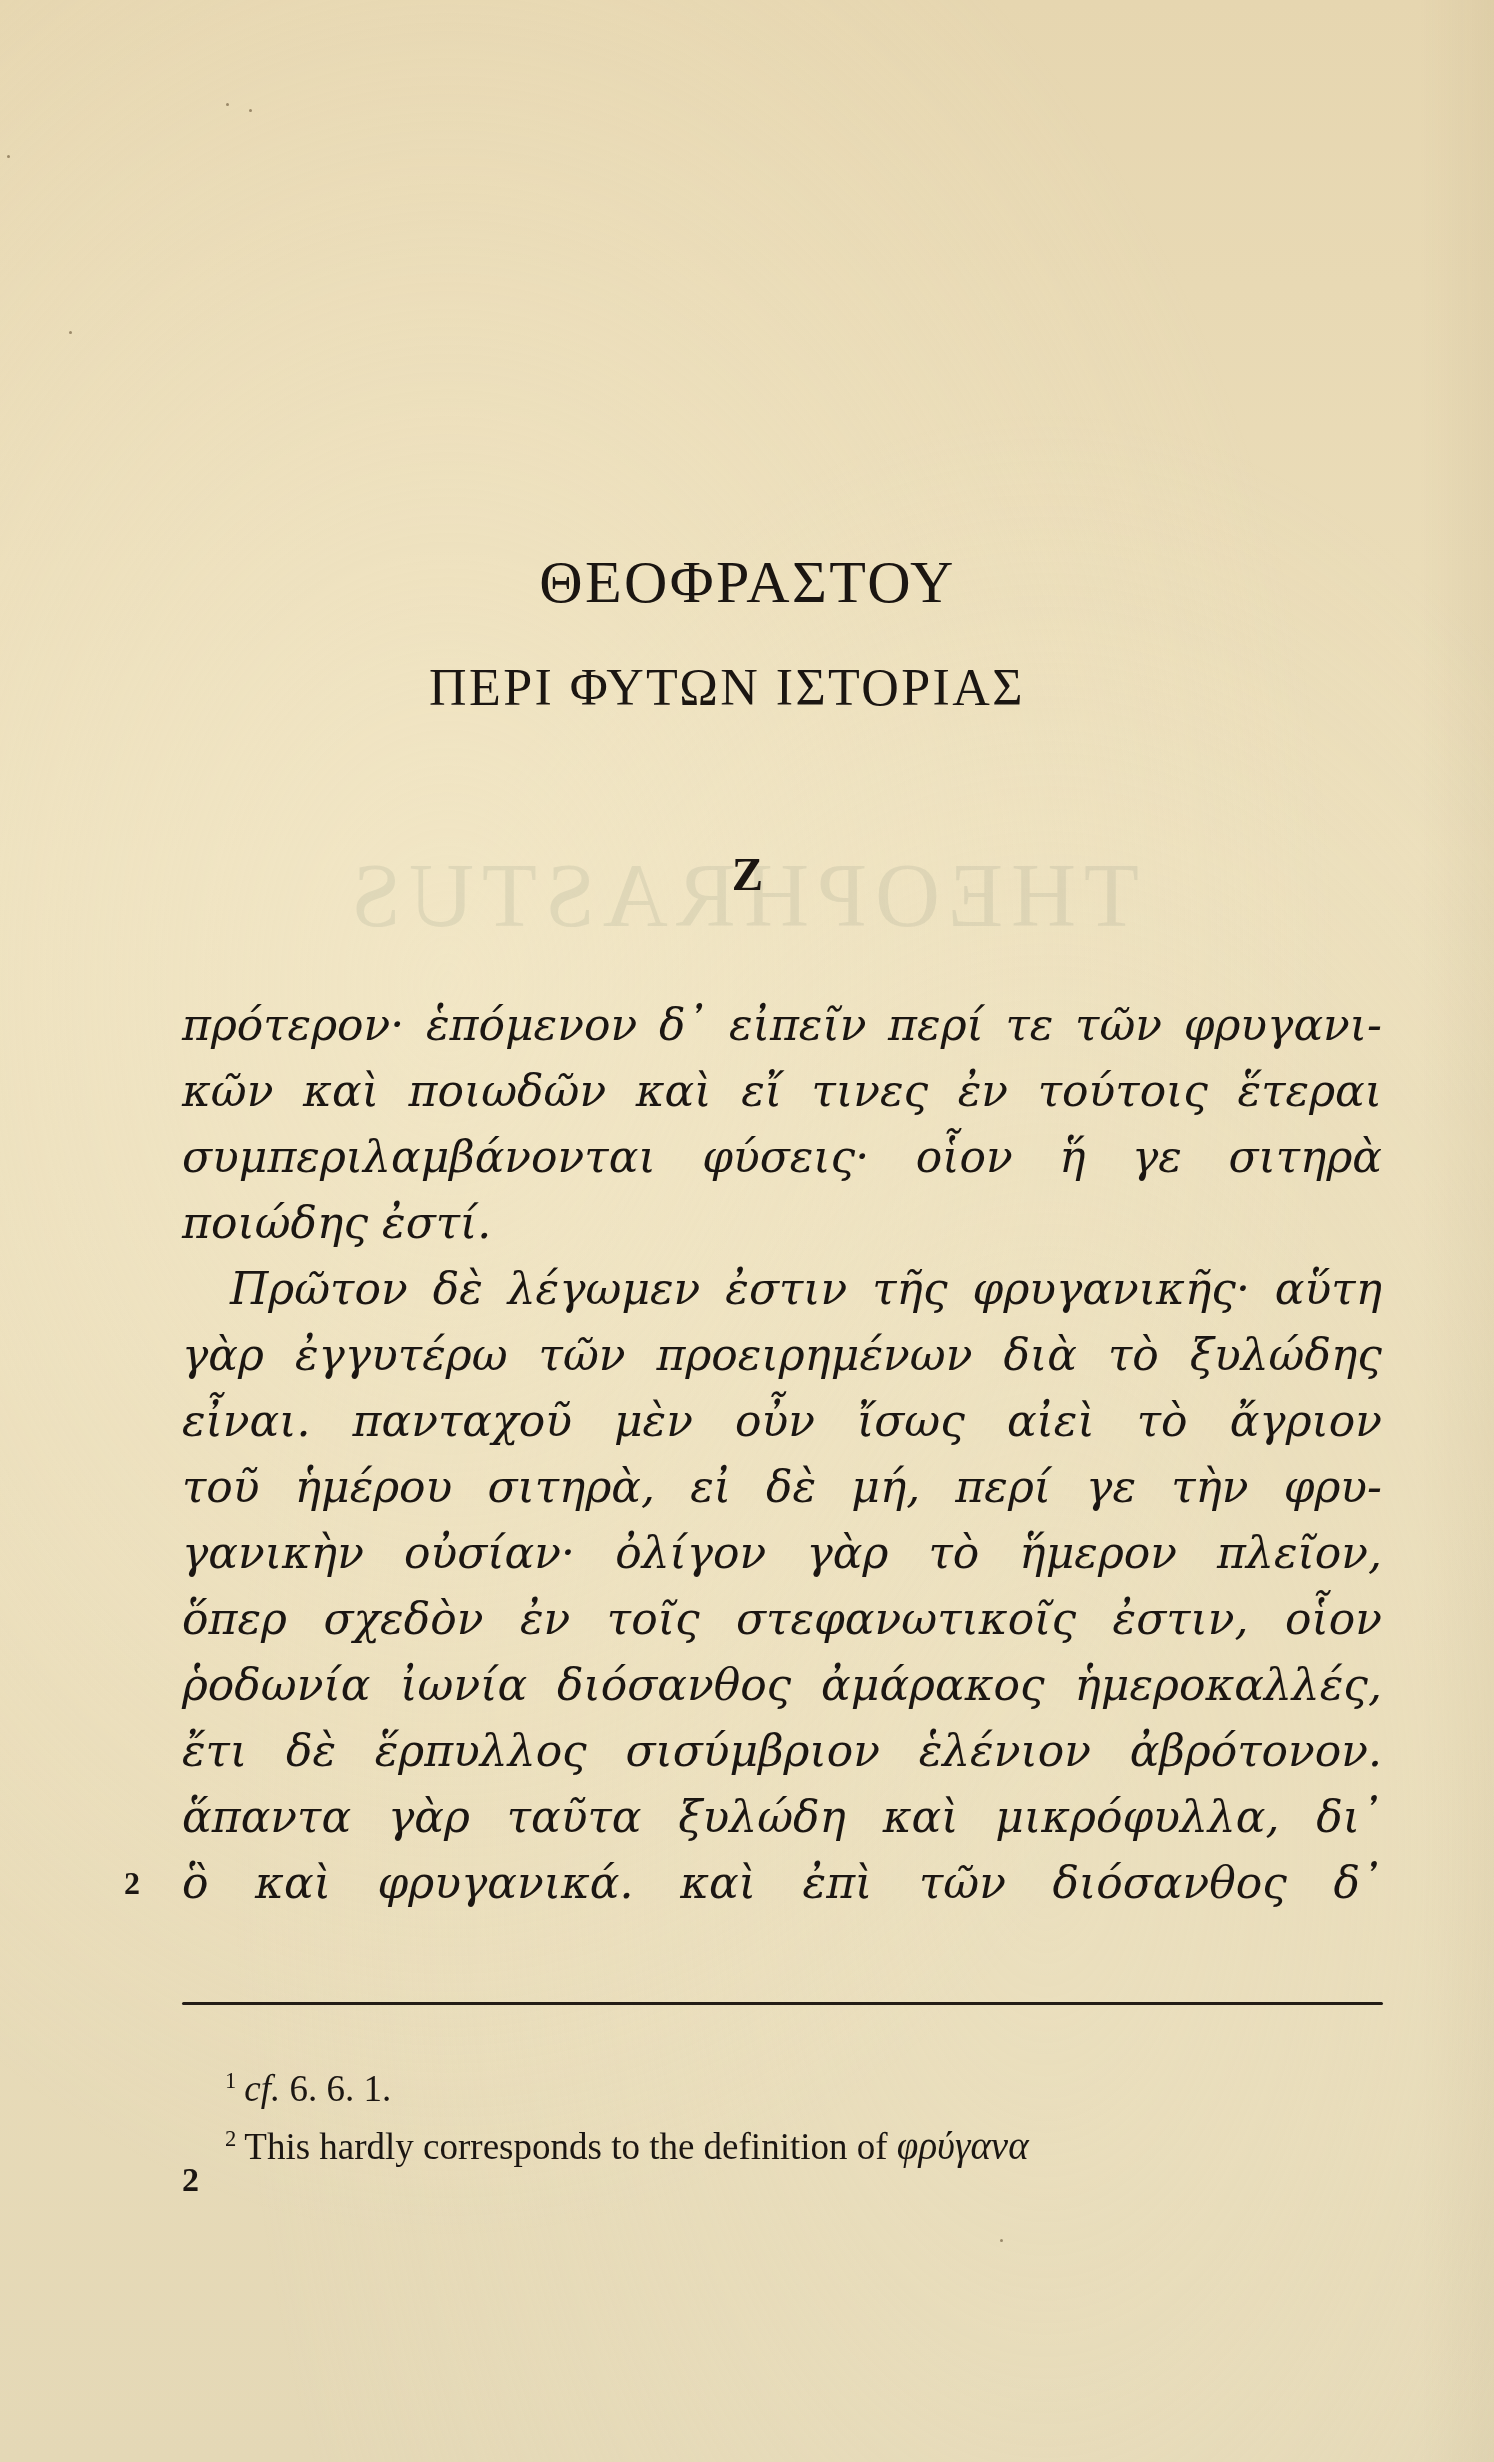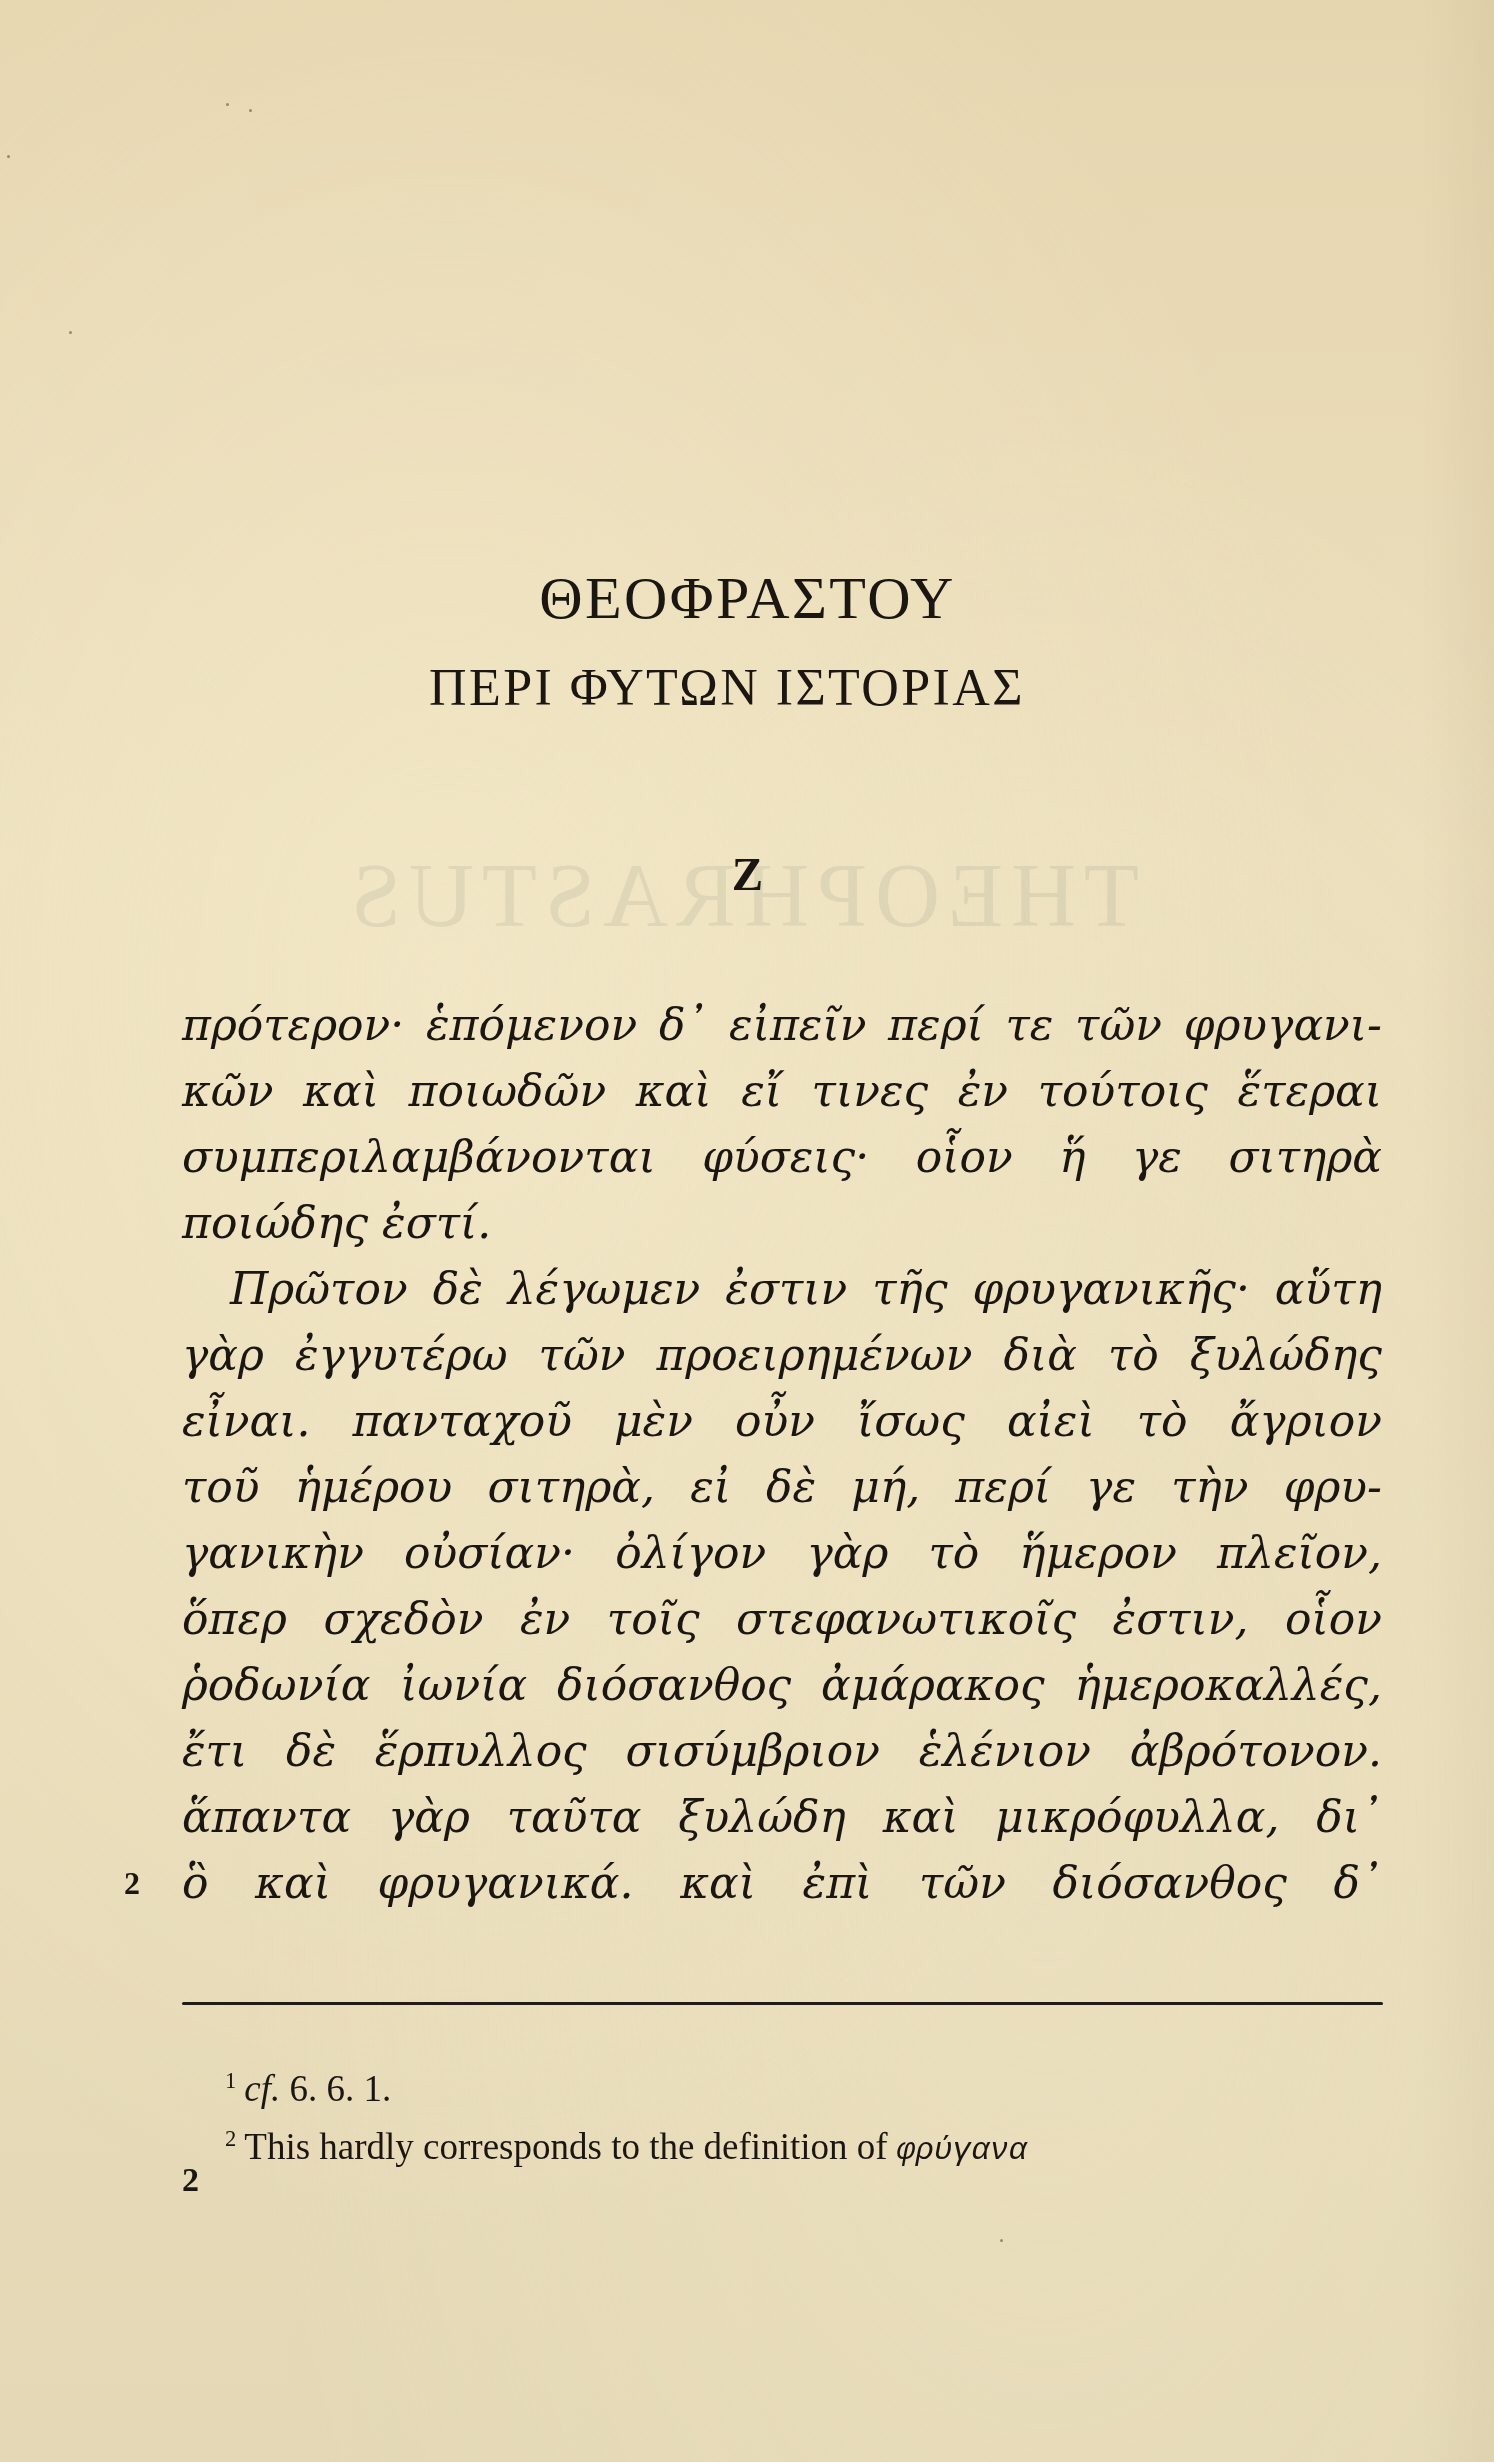--- a/index.html
+++ b/index.html
@@ -46,21 +46,20 @@
   .title-main {
     position: absolute;
     left: 0;
     width: 1495px;
     top: 552px;
     text-align: center;
     font-family: "Liberation Serif", serif;
     font-size: 60px;
     letter-spacing: 2.4px;
     line-height: 1;
-    margin-top: 16px;
   }
   .title-sub {
     position: absolute;
     left: 0;
     width: 1454px;
     top: 662px;
     text-align: center;
     font-family: "Liberation Serif", serif;
     font-size: 52px;
     letter-spacing: 2.4px;
@@ -139,23 +138,23 @@
   }
   .fn-mark {
     font-size: 22.6px;
     vertical-align: 13px;
     margin-right: 8px;
   }
   .fn-italic {
     font-style: italic;
   }
   .fn-greek {
-    font-family: Liberation Mono, monospace;
+    font-family: Liberation Serif, serif;
     font-style: italic;
-    font-size: 31px;
+    font-size: 39px;
   }
 
   .page-number {
     position: absolute;
     left: 182px;
     top: 2161px;
     font-family: "Liberation Serif", serif;
     font-weight: bold;
     font-size: 34px;
   }

